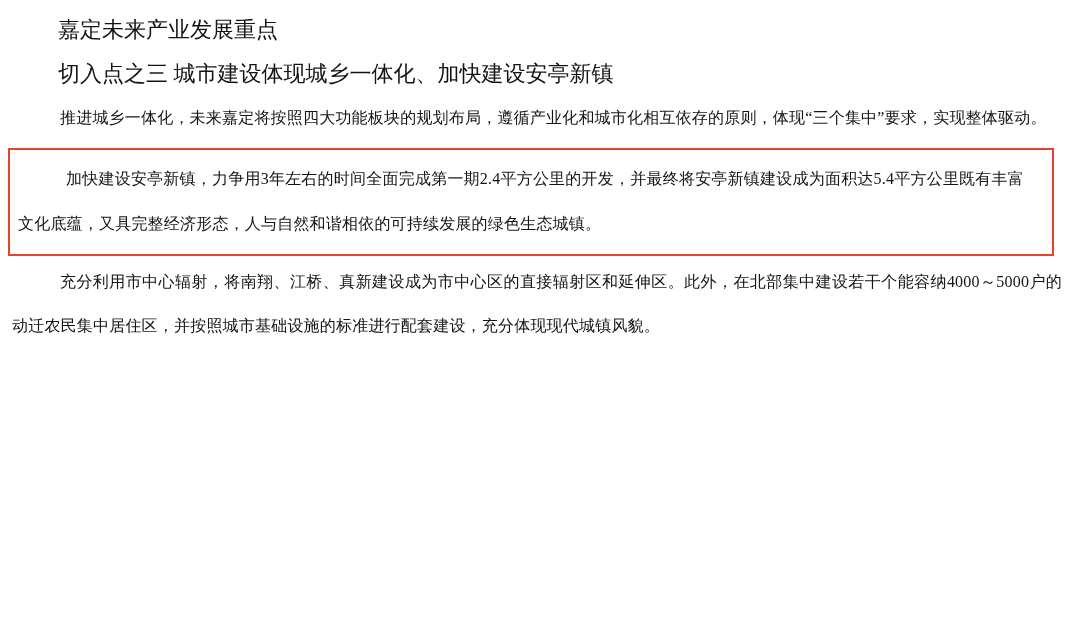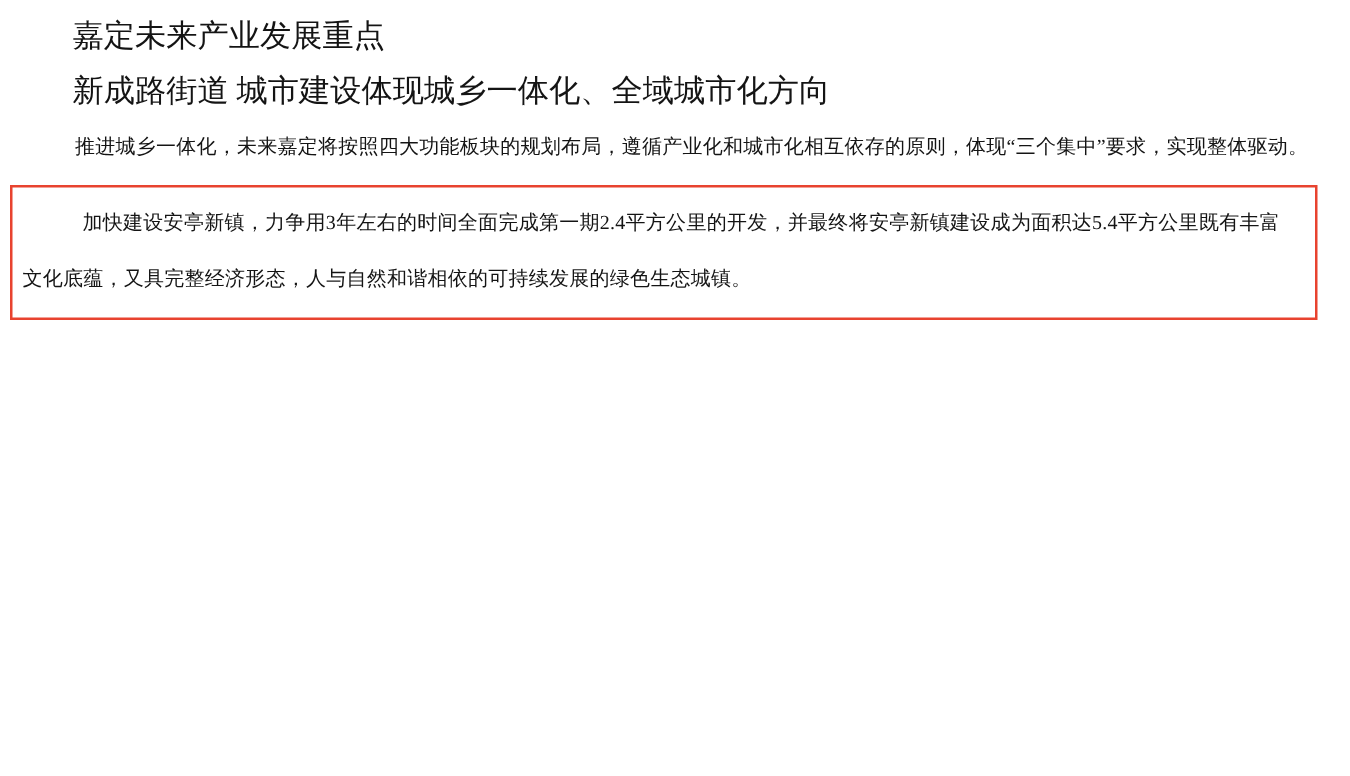--- a/index.html
+++ b/index.html
@@ -25,21 +25,21 @@
     font-size: 16px;
     line-height: 44px;
     letter-spacing: 0.2px;
     text-align: justify;
     text-justify: inter-ideograph;
     margin: 0;
     color: #141414;
   }
   .heading {
     padding-left: 46px;
-    font-size: 25px;
+    font-size: 22px;
     line-height: 44px;
     margin: 0;
     color: #141414;
   }
   .indent {
     text-indent: 48px;
   }
   .highlight-box {
     border: 2px solid #e8432f;
     box-sizing: border-box;
@@ -51,23 +51,24 @@
     line-height: 45px;
   }
 </style>
 </head>
 <body>
 
 <div class="page">
 
   <div class="heading">嘉定未来产业发展重点</div>
 
-  <div class="heading">新成路街道 城市建设体现城乡一体化、全域城市化方向</div>
+  <div class="heading">切入点之三 城市建设体现城乡一体化、加快建设安亭新镇</div>
 
   <p class="para indent">推进城乡一体化，未来嘉定将按照四大功能板块的规划布局，遵循产业化和城市化相互依存的原则，体现“三个集中”要求，实现整体驱动。</p>
 
 
   <div class="highlight-box">
     <p class="para indent">加快建设安亭新镇，力争用3年左右的时间全面完成第一期2.4平方公里的开发，并最终将安亭新镇建设成为面积达5.4平方公里既有丰富文化底蕴，又具完整经济形态，人与自然和谐相依的可持续发展的绿色生态城镇。</p>
   </div>
 
+  <p class="para indent">充分利用市中心辐射，将南翔、江桥、真新建设成为市中心区的直接辐射区和延伸区。此外，在北部集中建设若干个能容纳4000～5000户的动迁农民集中居住区，并按照城市基础设施的标准进行配套建设，充分体现现代城镇风貌。</p>
 
 </div>
 
 </body></html>

